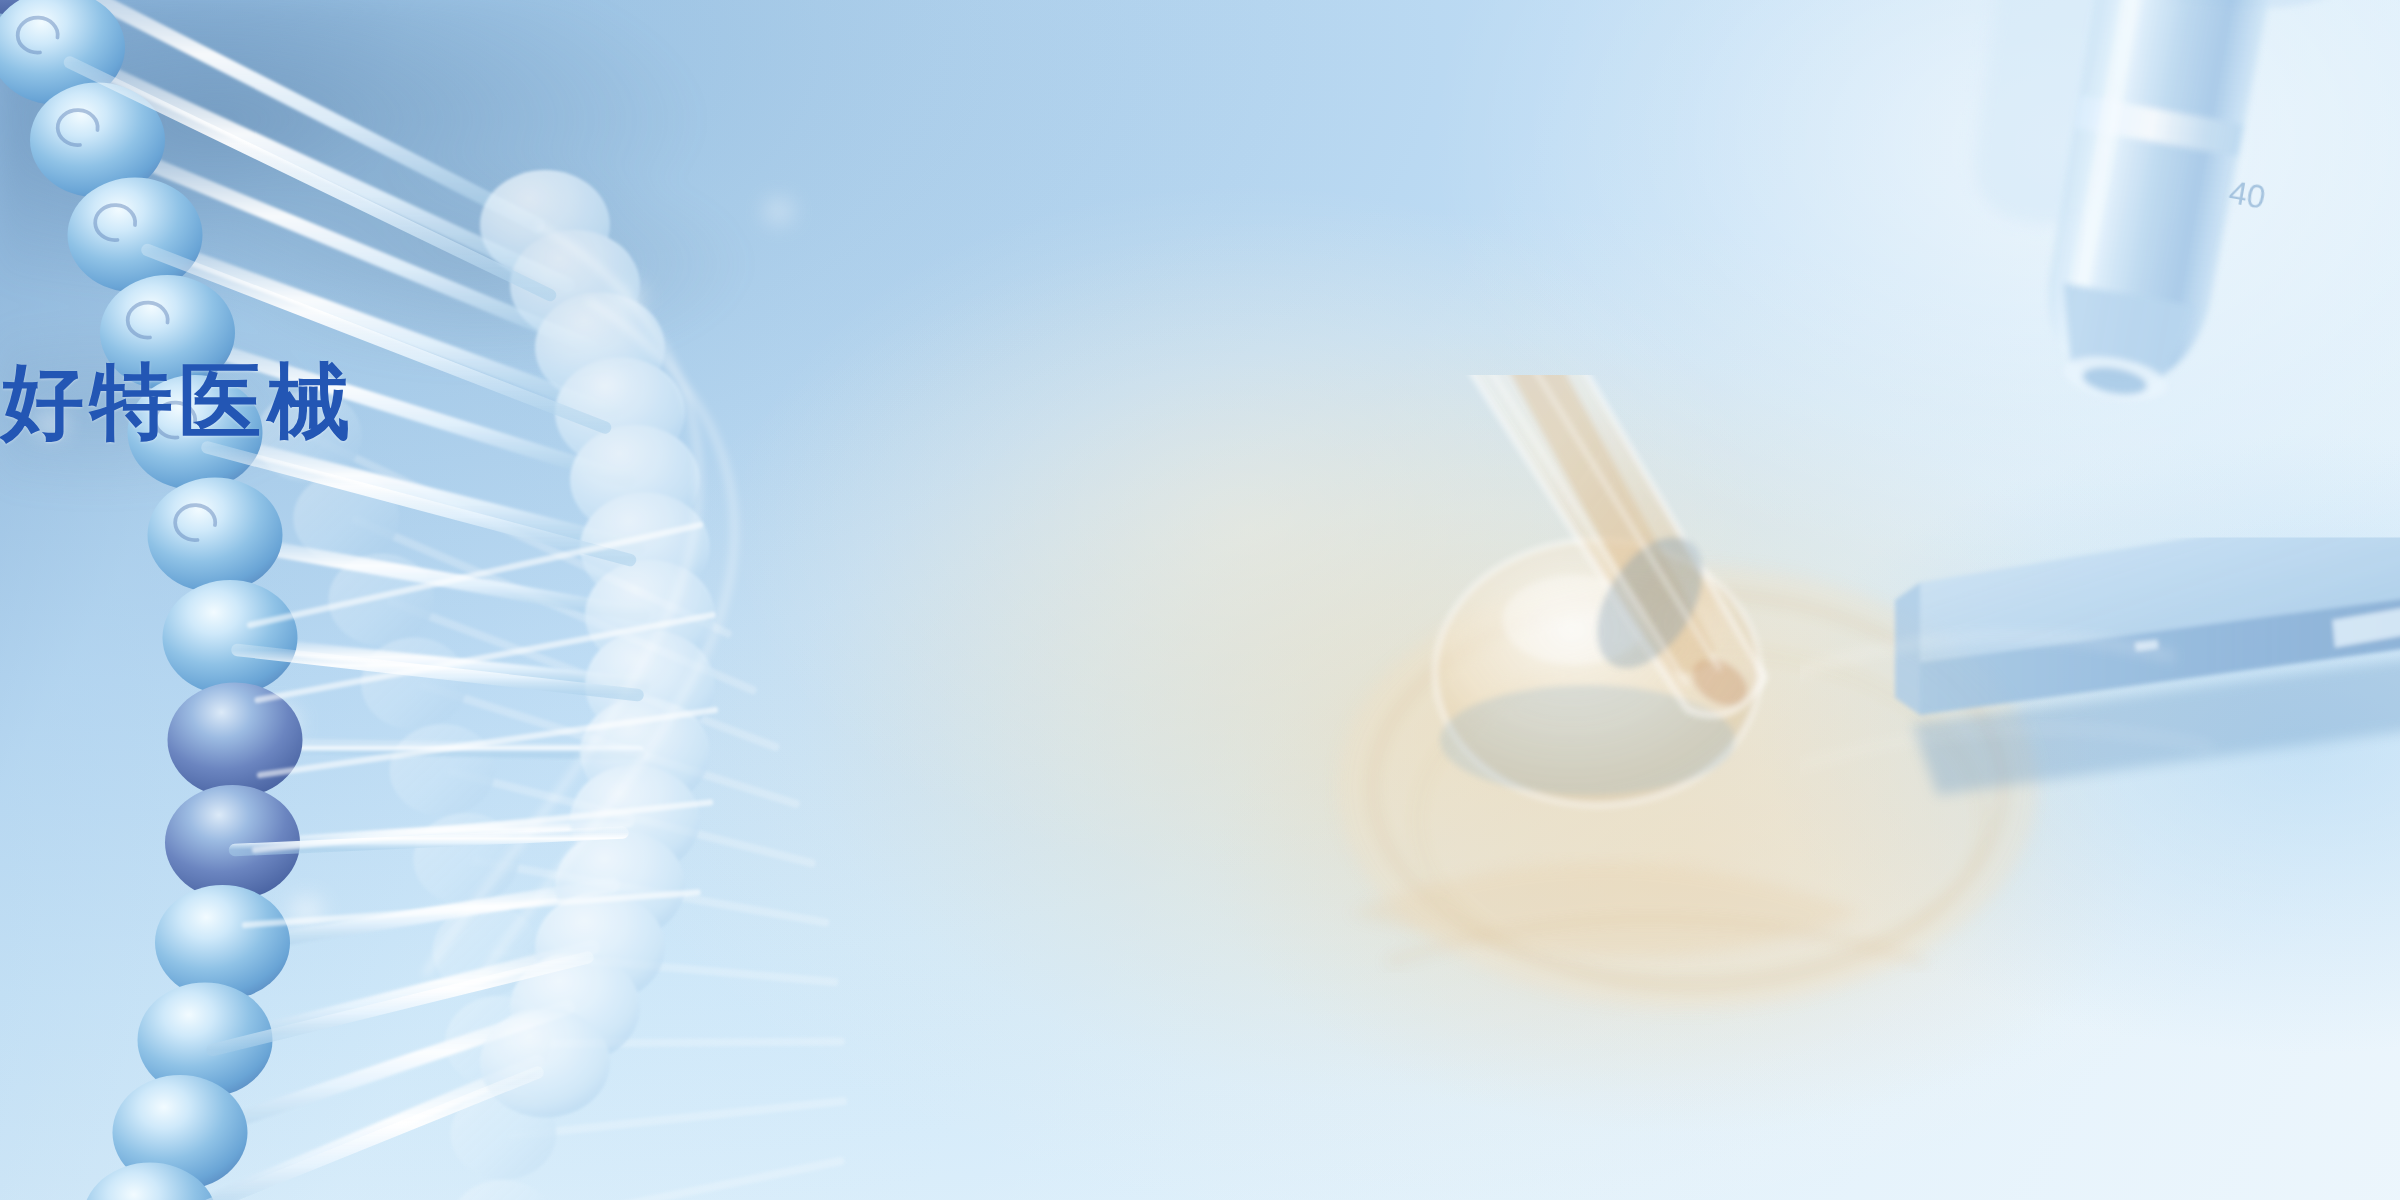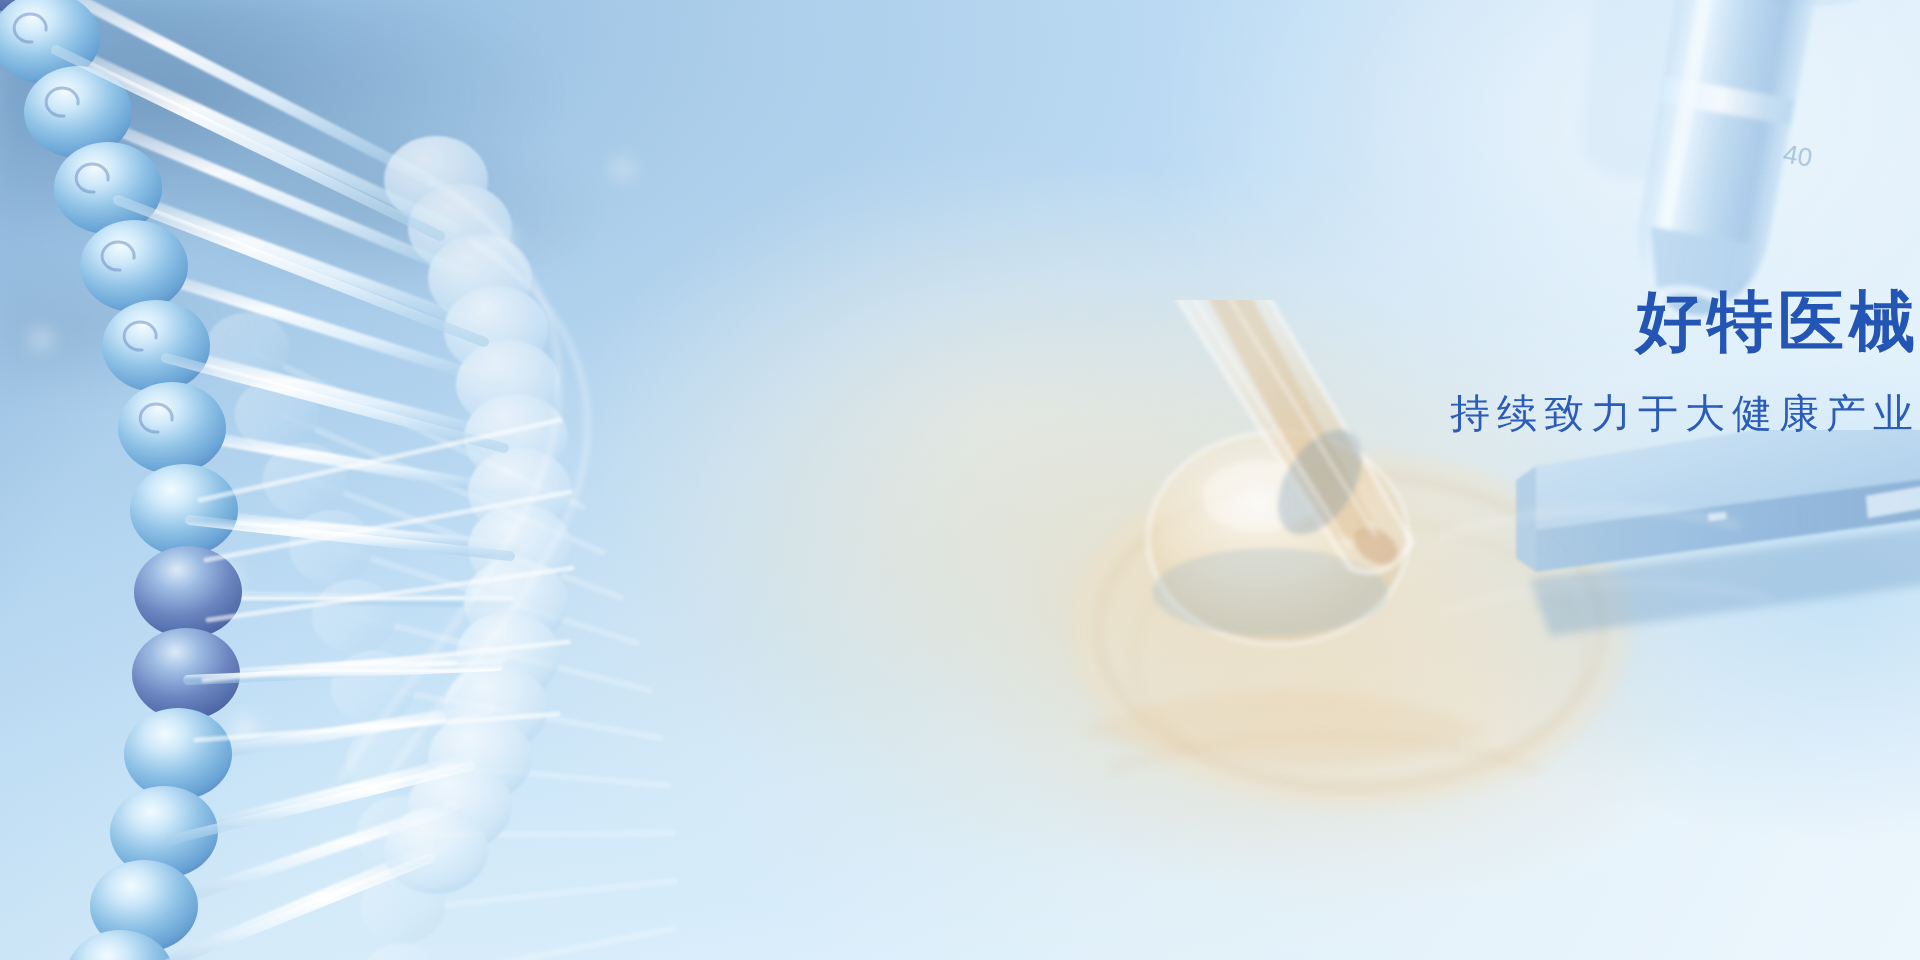--- a/index.html
+++ b/index.html
@@ -71,24 +71,24 @@
   
   .glass { position:absolute; left: 1020px; top: 300px; width: 620px; height: 560px; }
   .glass svg { width:100%; height:100%; display:block; }
 
   .stage { position:absolute; left: 1440px; top: 430px; width: 520px; height: 330px; }
   .stage svg { width:100%; height:100%; display:block; }
 
   
   .hero-text {
     position: absolute;
-    left: 17px;
+    left: 1px;
     right: 0;
     top: 286px;
-    text-align: right;
+    text-align: left;
     z-index: 40;
   }
   .hero-title {
     font-size: 66px;
     font-weight: 700;
     letter-spacing: 5px;
     line-height: 1.08;
     color: #2356b4;
     margin: 0 0 34px 0;
     text-shadow: 0 1px 2px rgba(255,255,255,0.35);
@@ -439,16 +439,15 @@
 
       <g filter="url(#sb2)" opacity=".45">
         <path d="M-10,110 Q150,56 300,96" fill="none" stroke="#ffffff" stroke-opacity=".6" stroke-width="6"></path>
         <path d="M-10,186 Q160,130 330,168" fill="none" stroke="#ffffff" stroke-opacity=".4" stroke-width="5"></path>
       </g>
     </svg>
   </div>
 
   <div class="hero-text">
     <h1 class="hero-title">好特医械</h1>
-    <p class="hero-sub">持续致力于大健康产业</p>
   </div>
 
 </div>
 
 </body></html>

